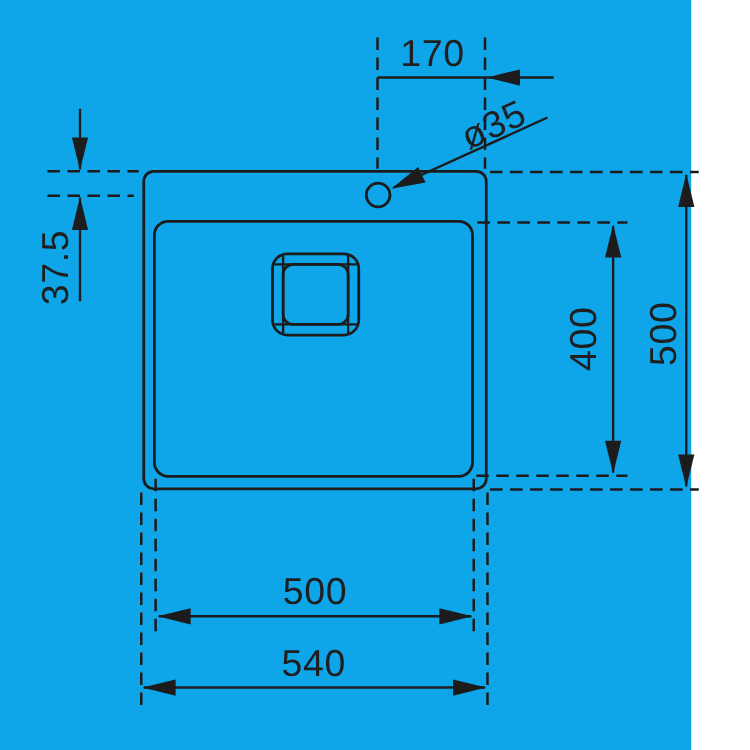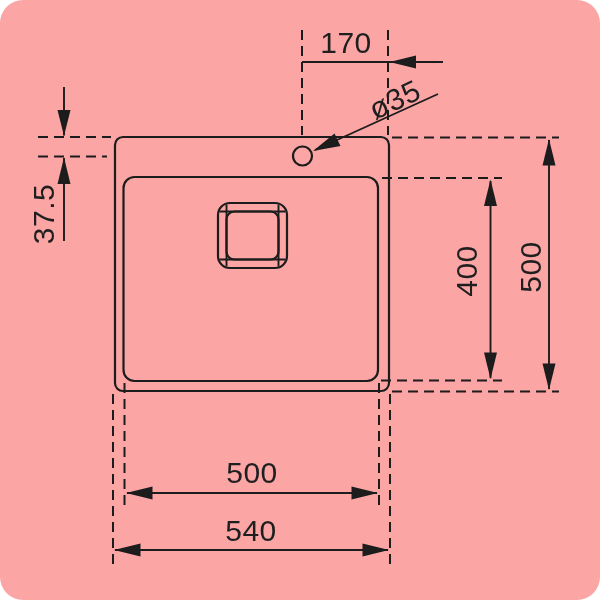--- a/index.html
+++ b/index.html
@@ -1,26 +1,25 @@
 <!DOCTYPE html>
 <html><head>
 <meta charset="utf-8">
 <style>
   html, body {
     margin: 0;
     padding: 0;
     background: #ffffff;
   }
   .canvas {
-    width: 600px;
+    width: 553px;
     height: 600px;
     position: relative;
-    background: #fca5a5;
+    background: #0ea5e9;
     font-family: "Liberation Sans", sans-serif;
-    border-radius: 23px;
   }
   svg { display: block; }
 
   .outline {
     fill: none;
     stroke: #1c1c1c;
     stroke-width: 2.2;
     stroke-linejoin: round;
   }
   .thin {

